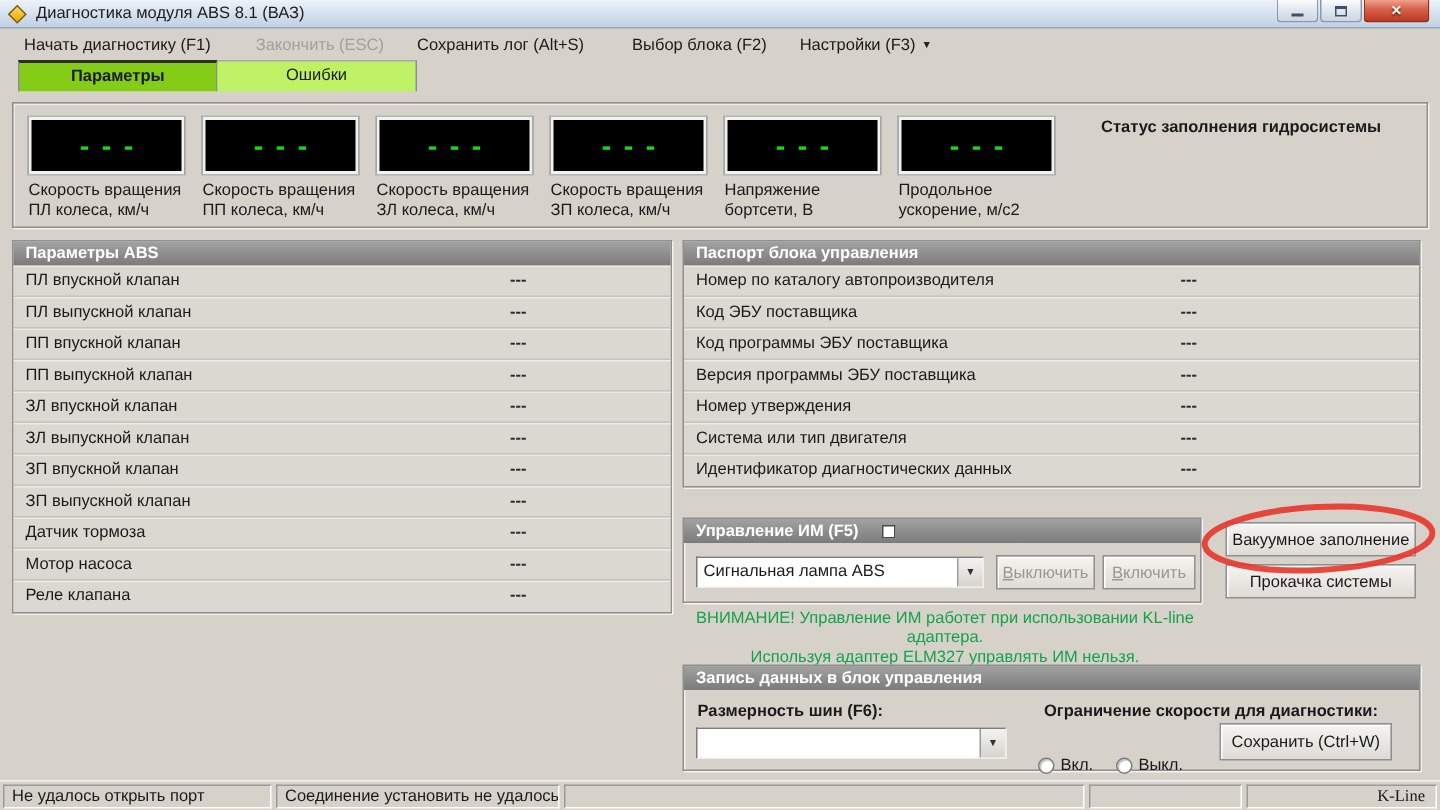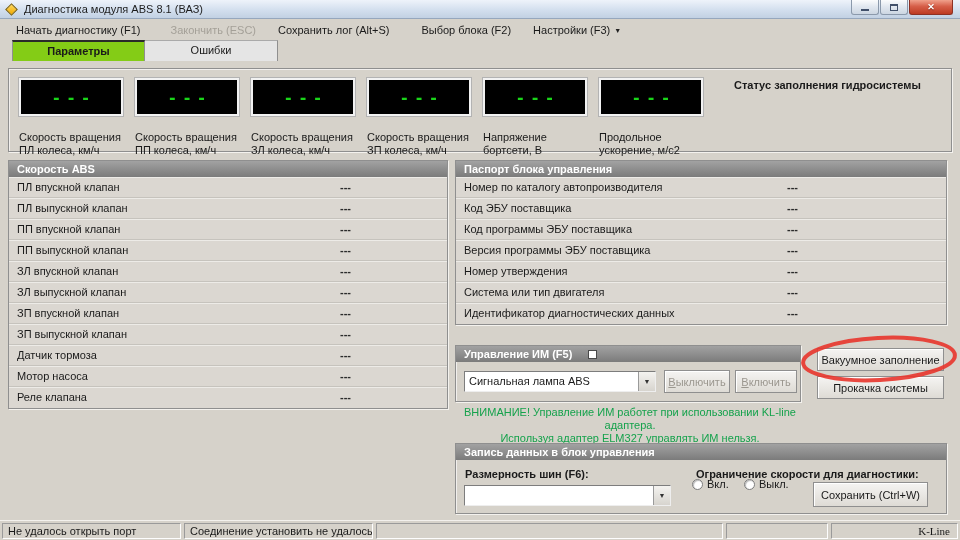--- a/index.html
+++ b/index.html
@@ -25,39 +25,39 @@
   
   .menubar { height:21px; display:flex; align-items:center; padding-left:14px; background:#d6d2ca; }
   .menu-item { white-space:nowrap; padding:2px 2px; cursor:default; }
   .menu-item.disabled { color:#a4a098; }
   .m1{ margin-right:26px; } .m2{ margin-right:18px; } .m3{ margin-right:28px; } .m4{ margin-right:18px; }
   .menu-caret { display:inline-block; margin-left:4px; font-size:7px; vertical-align:1px; color:#222; }
 
   
   .tabsbar { height:21px; display:flex; padding-left:12px; background:#d6d2ca; }
   .tab { width:133px; text-align:center; line-height:19px; border-right:1px solid #8f8f8f;
-         border-top:1px solid #aaa; background:#e5e5e5; cursor:default; }
+         border-top:1px solid #aaa; background:#bef264; cursor:default; }
   .tab:first-child { border-left:1px solid #8f8f8f; }
   .tab.active { font-weight:bold; border-top:2px solid #2a2a2a; background:#84cc16; }
 
   
   #main { position:absolute; top:61px; left:0; right:0; bottom:20px; background:#d6d2ca; }
   .panel { position:absolute; border:1px solid #8f8f8f; box-shadow:1px 1px 0 #f4f2ee, inset 1px 1px 0 rgba(255,255,255,.65); background:#d6d2ca; }
   .panel-header { height:16px; background:linear-gradient(#a2a2a2,#7b7b7b); color:#fff; font-weight:bold;
                   line-height:16px; padding-left:8px; display:flex; align-items:center; }
 
   
   #top-panel { left:8px; top:7px; width:944px; height:84px; }
   .gauge-row { display:flex; gap:12px; padding:9px 0 0 10px; }
   .gauge { width:104px; }
   .led { width:104px; height:38px; background:#000; border:2px solid #f2f2f2; box-shadow:0 0 0 1px #b3b3b3;
          display:flex; align-items:center; justify-content:center; }
   .led-text { color:#1ad51a; font-family:"DejaVu Sans Mono", monospace; font-weight:bold; font-size:16px;
               letter-spacing:5px; padding-left:5px; }
-  .gauge-label { margin-top:15px; line-height:13px; width:112px; color:#1a1a1a; }
+  .gauge-label { margin-top:5px; line-height:13px; width:112px; color:#1a1a1a; }
   .hydro-status { position:absolute; left:725px; top:10px; font-weight:bold; }
 
   
   #abs-panel { left:8px; top:99px; width:440px; }
   #passport-panel { left:455px; top:99px; width:492px; }
   .prow { height:21px; line-height:20px; padding-left:8px; position:relative; background:#dbd7d1;
           border-bottom:1px solid #c6c3bd; box-shadow:inset 0 1px 0 #edebe7; }
   .prow:last-child { border-bottom:none; }
   .pvalue { position:absolute; left:331px; top:0; font-weight:bold; color:#2a2a2a; }
 
@@ -86,21 +86,21 @@
   
   #warning { position:absolute; left:455px; top:345px; width:350px; text-align:center; color:#15a24c; line-height:13px; }
 
   
   #record-panel { left:455px; top:382px; width:492px; height:71px; }
   .record-body { position:relative; height:64px; }
   .bold-label { font-weight:bold; position:absolute; }
   #tire-label { left:9px; top:8px; }
   #tire-combo { left:8px; top:25px; width:207px; height:21px; }
   #limit-label { left:240px; top:8px; }
-  .radio-group { position:absolute; top:18px; display:flex; align-items:center;text-align:right; }
+  .radio-group { position:absolute; top:44px; display:flex; align-items:center;text-align:right; }
   #radio-on-wrap { left:236px; } #radio-off-wrap { left:288px; }
   .radio { width:11px; height:11px; border-radius:50%; background:#fff; border:1px solid #7d7d7d;
            box-shadow:inset 1px 1px 1px #bbb; margin-right:4px; }
   #save-btn { left:357px; top:22px; width:115px; height:25px; }
 
   
   #statusbar { position:absolute; left:0; bottom:0; width:960px; height:20px; background:#d6d2ca; border-top:1px solid #f3f1ed; }
   .status-cell { position:absolute; top:2px; height:16px; line-height:15px; padding-left:5px;
                  border:1px solid; border-color:#9a9a9a #fdfdfd #fdfdfd #9a9a9a; white-space:nowrap; overflow:hidden; }
   #sc1 { left:2px;   width:179px; }
@@ -187,21 +187,21 @@
             <div class="led">
               <span class="led-text">---</span>
             </div>
             <div class="gauge-label">Продольное ускорение, м/с2</div>
           </div>
         </div>
       <div class="hydro-status">Статус заполнения гидросистемы</div>
     </div>
 
     <div class="panel" id="abs-panel">
-      <div class="panel-header">Скорость ABS</div>
+      <div class="panel-header">Параметры ABS</div>
       <div>
 
           <div class="prow">
             <span class="plabel">ПЛ впускной клапан</span>
             <span class="pvalue">---</span>
           </div>
 
           <div class="prow">
             <span class="plabel">ПЛ выпускной клапан</span>
             <span class="pvalue">---</span>

